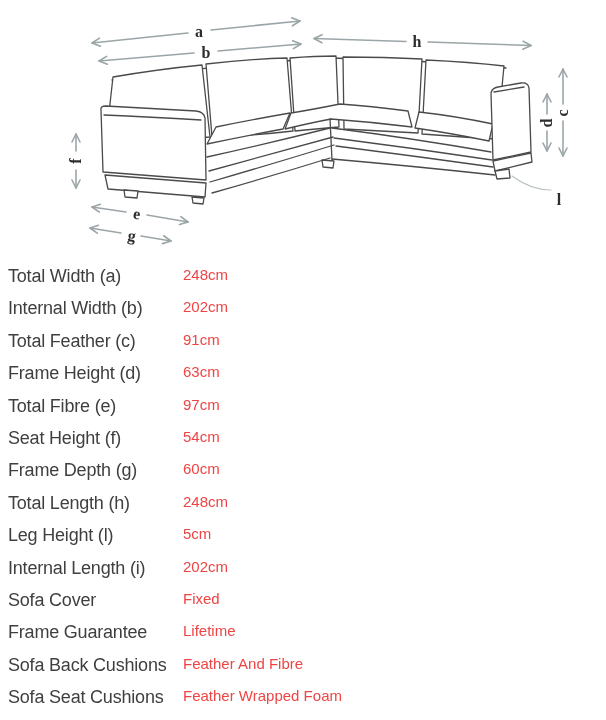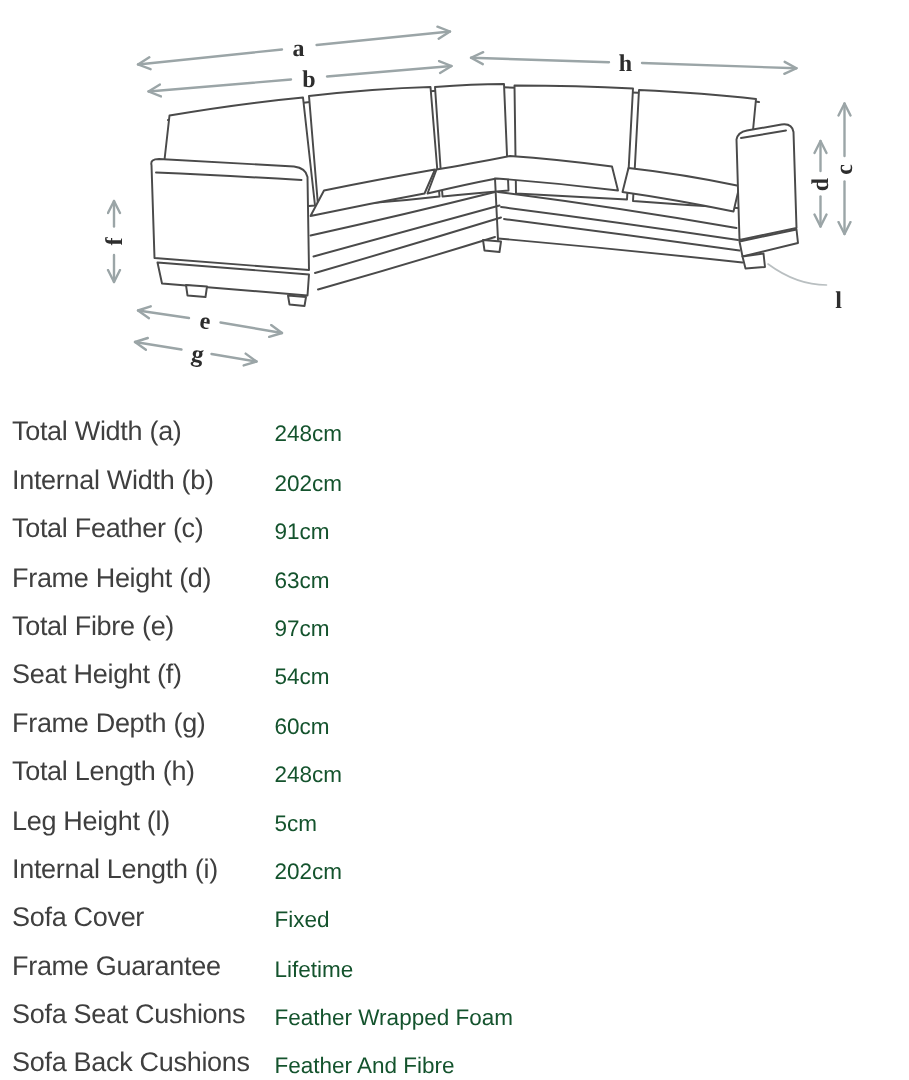--- a/index.html
+++ b/index.html
@@ -6,27 +6,27 @@
   #page {
     width:606px; height:720px; background:#ffffff; overflow:hidden;
     font-family:"Liberation Sans", sans-serif; position:relative;
   }
   #diagram-wrap { width:606px; height:266px; }
   svg text.dim-letter {
     font-family:"Liberation Serif", serif;
     font-weight:bold; font-size:16px; fill:#2d2d2d;
   }
   #spec-table { padding-left:8px; }
-  .spec-row { display:flex; align-items:flex-end; height:32.4px; }
+  .spec-row { display:flex; align-items:flex-start; height:32.4px; }
   .spec-label {
     min-width:167px; font-size:18px; color:#3f3f3f;
     letter-spacing:-0.2px; white-space:nowrap;
   }
   .spec-value {
-    font-size:15px; color:#14532d; padding-left:8px; white-space:nowrap;
+    font-size:15px; color:#ef4444; padding-left:8px; white-space:nowrap;
   }
 </style>
 </head>
 <body>
 
 <div id="page">
 
   <div id="diagram-wrap">
     <svg width="606" height="266" viewBox="0 0 606 266">
       <defs>
@@ -168,22 +168,22 @@
     </div>
     <div class="spec-row">
       <div class="spec-label">Sofa Cover</div>
       <div class="spec-value">Fixed</div>
     </div>
     <div class="spec-row">
       <div class="spec-label">Frame Guarantee</div>
       <div class="spec-value">Lifetime</div>
     </div>
     <div class="spec-row">
+      <div class="spec-label">Sofa Back Cushions</div>
+      <div class="spec-value">Feather And Fibre</div>
+    </div>
+    <div class="spec-row">
       <div class="spec-label">Sofa Seat Cushions</div>
       <div class="spec-value">Feather Wrapped Foam</div>
-    </div>
-    <div class="spec-row">
-      <div class="spec-label">Sofa Back Cushions</div>
-      <div class="spec-value">Feather And Fibre</div>
     </div>
   </div>
 
 </div>
 
 </body></html>

